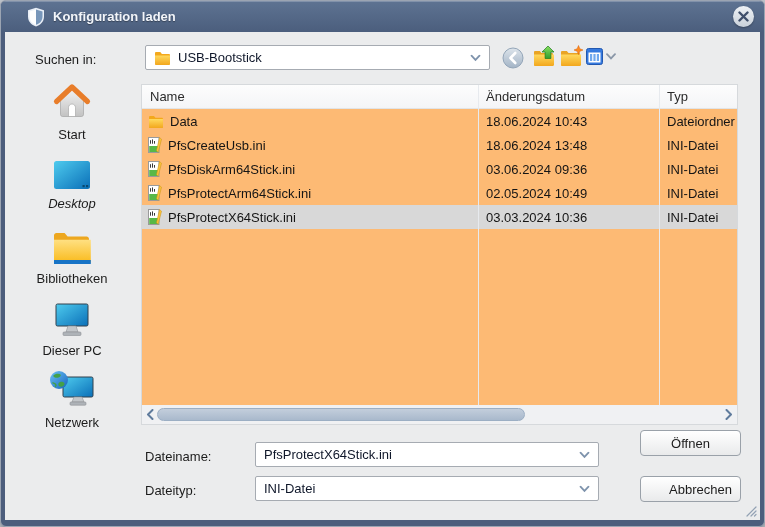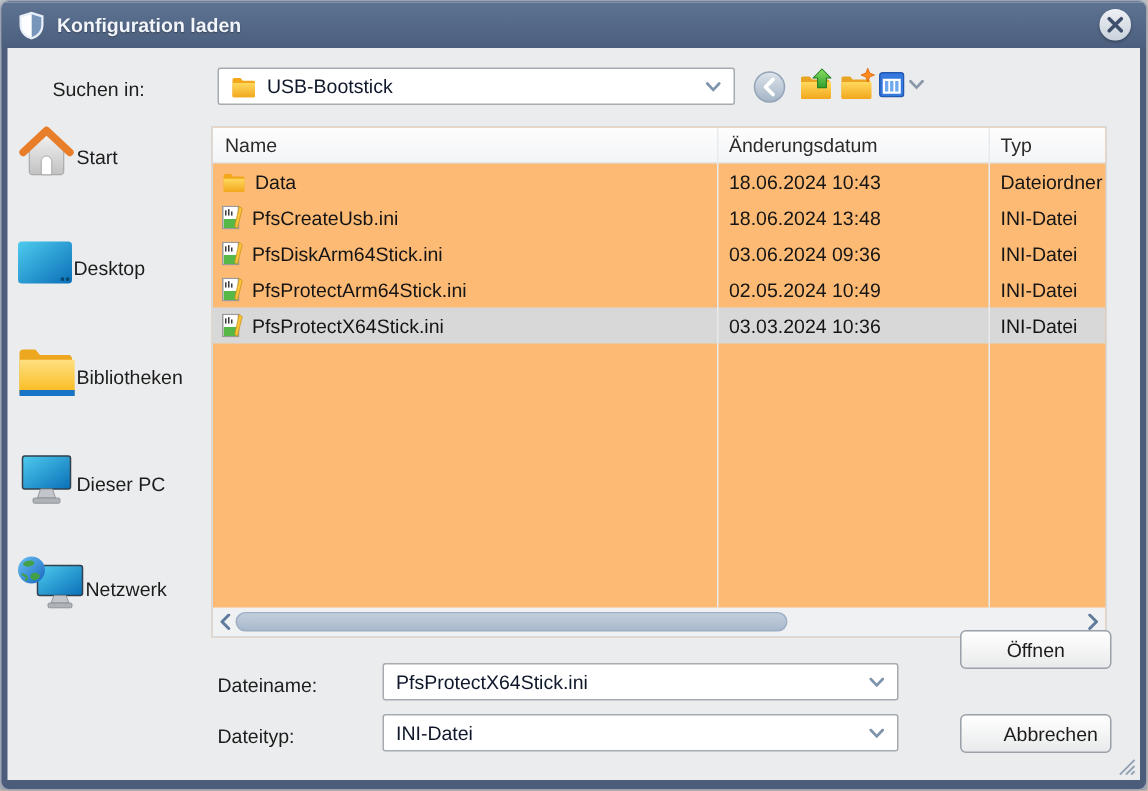--- a/index.html
+++ b/index.html
@@ -2,38 +2,38 @@
 <html><head>
 <meta charset="utf-8">
 <style>
   html,body{margin:0;padding:0;background:#c7ccd4;font-family:"Liberation Sans",sans-serif;}
   .window{position:relative;width:765px;height:527px;box-sizing:border-box;
     background:#4c5d7c;border:1px solid #9ba4b2;border-radius:6px;
     box-shadow:0 3px 10px rgba(0,0,0,.4);overflow:hidden;}
   .titlebar{position:absolute;top:0;left:0;right:0;height:31px;
     background:linear-gradient(#5e7392,#4b5e7d);
     box-shadow:inset 0 1px 0 rgba(255,255,255,.22);
-    display:flex;align-items:center;padding-left:11px;}
+    display:flex;align-items:center;padding-left:26px;}
   .title-text{color:#f2f5fa;font-size:13px;font-weight:bold;margin-left:8px;
     text-shadow:0 1px 1px rgba(0,0,0,.35);}
   .close-btn{position:absolute;top:5px;right:10px;width:21px;height:21px;border-radius:50%;
     background:linear-gradient(#eef1f5,#c9d1da);display:flex;align-items:center;justify-content:center;
     box-shadow:0 1px 2px rgba(0,0,0,.3);cursor:pointer;}
   .body{position:absolute;left:4px;right:4px;top:31px;bottom:6px;background:#ebeced;}
 
   .label{position:absolute;font-size:13px;color:#1c1c1c;}
 
   .combo{position:absolute;box-sizing:border-box;background:#fff;border:1px solid #a6abb2;
     border-radius:2px;display:flex;align-items:center;padding:0 8px;font-size:13px;color:#0f172a;}
   .combo .chev{position:absolute;right:8px;top:50%;transform:translateY(-50%);}
   .combo .txt{white-space:nowrap;overflow:hidden;}
 
   .tool-ic{position:absolute;cursor:pointer;}
 
-  .side-item{position:absolute;left:6px;width:122px;display:flex;flex-direction:row;
+  .side-item{position:absolute;left:6px;width:122px;display:flex;flex-direction:column;
     align-items:center;cursor:pointer;}
   .side-item .lbl{font-size:13px;color:#1c1c1c;margin-top:5px;}
 
   .list{position:absolute;left:136px;top:52px;width:597px;height:341px;background:#fdba74;
     border:1px solid #d6d9dc;box-sizing:border-box;overflow:hidden;}
   .lheader{display:grid;grid-template-columns:336px 181px 1fr;height:23px;
     background:linear-gradient(#fdfdfd,#f4f5f7);border-bottom:1px solid #e2e4e6;
     font-size:13px;color:#2b2b2b;align-items:center;}
   .lheader .hc{padding-left:8px;cursor:pointer;white-space:nowrap;overflow:hidden;}
   .col-sep{position:absolute;top:0;bottom:19px;width:1px;background:#e7eaee;pointer-events:none;z-index:3;}
@@ -168,21 +168,21 @@
       <span>
         <svg width="40" height="40" viewBox="0 0 40 40">
           <path d="M8.5 16.5V32.5c0 1.1.9 2 2 2h19c1.1 0 2-.9 2-2V16.5L20 6Z" fill="url(#gHome)" stroke="#9b9b9b" stroke-width=".6"></path>
           <path d="M4.5 19.5 20 5 35.5 19.5" fill="none" stroke="#e87d2a" stroke-width="5.2" stroke-linecap="round" stroke-linejoin="round"></path>
           <path d="M16.5 34.5v-9c0-1.9 1.6-3.5 3.5-3.5s3.5 1.6 3.5 3.5v9Z" fill="#fff" stroke="#a0a0a0" stroke-width=".6"></path>
         </svg>
       </span>
       <span class="lbl">Start</span>
     </div>
 
-    <div class="side-item" style="top:128px;">
+    <div class="side-item" style="top:128px;font-style:italic;">
       <span>
         <svg width="38" height="31" viewBox="0 0 38 31">
           <rect x="1" y="1" width="36" height="28" rx="2.5" fill="url(#gTeal)"></rect>
           <rect x="29.5" y="25" width="2.2" height="2.2" fill="#08486f"></rect>
           <rect x="33" y="25" width="2.2" height="2.2" fill="#08486f"></rect>
         </svg>
       </span>
       <span class="lbl">Desktop</span>
     </div>
 
@@ -347,21 +347,21 @@
     <span class="label" style="left:140px;top:451px;">Dateityp:</span>
     <div class="combo" style="left:250px;top:444px;width:344px;height:25px;">
       <span class="txt">INI-Datei</span>
       <span class="chev">
         <svg width="11" height="7" viewBox="0 0 11 7">
             <path d="M1.5 1.2 5.5 5.4 9.5 1.2" stroke="#7e93ac" stroke-width="1.8" fill="none" stroke-linecap="round"></path>
           </svg>
       </span>
     </div>
 
-    <button class="btn" style="left:635px;top:388px;">Öffnen</button>
+    <button class="btn" style="left:635px;top:398px;">Öffnen</button>
     <button class="btn" style="left:635px;top:444px;padding-left:26px;">Abbrechen</button>
 
     <span class="grip">
       <svg width="12" height="12" viewBox="0 0 12 12">
         <path d="M11 2 2 11 M11 6 6 11 M11 9.5 9.5 11" stroke="#93a2b4" stroke-width="1.2" stroke-linecap="round"></path>
       </svg>
     </span>
 
   </div>
 </div>

